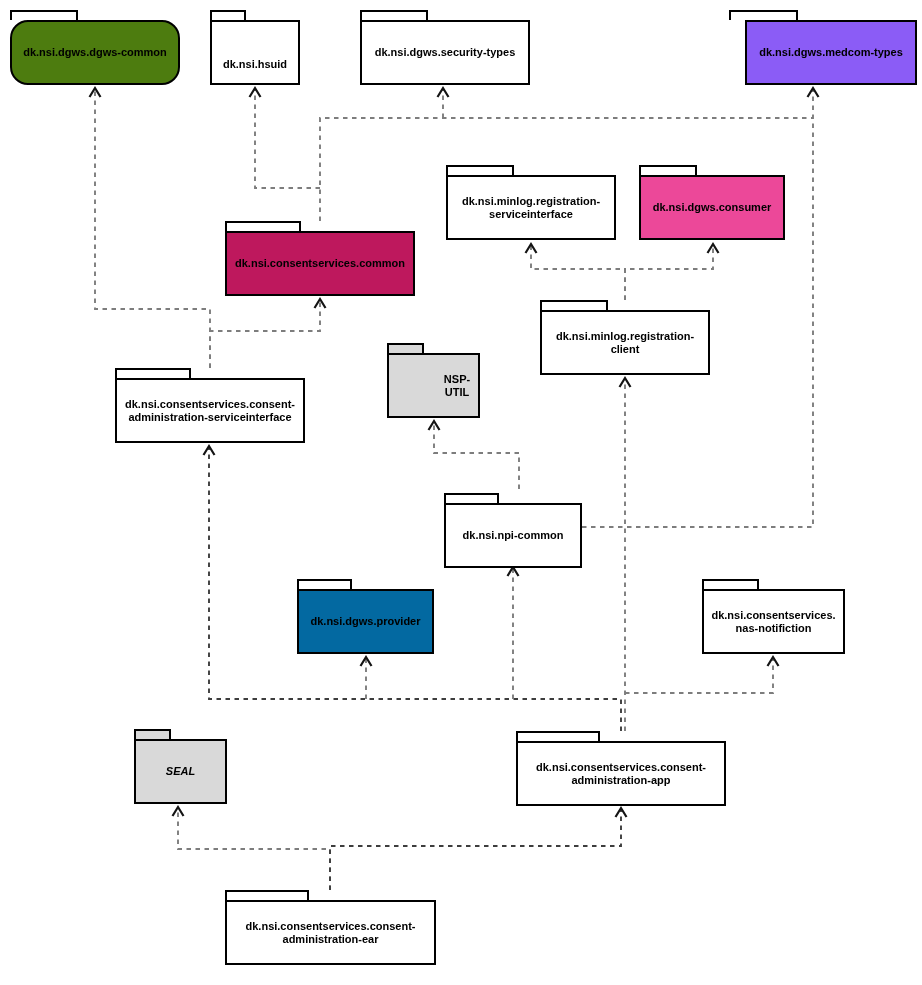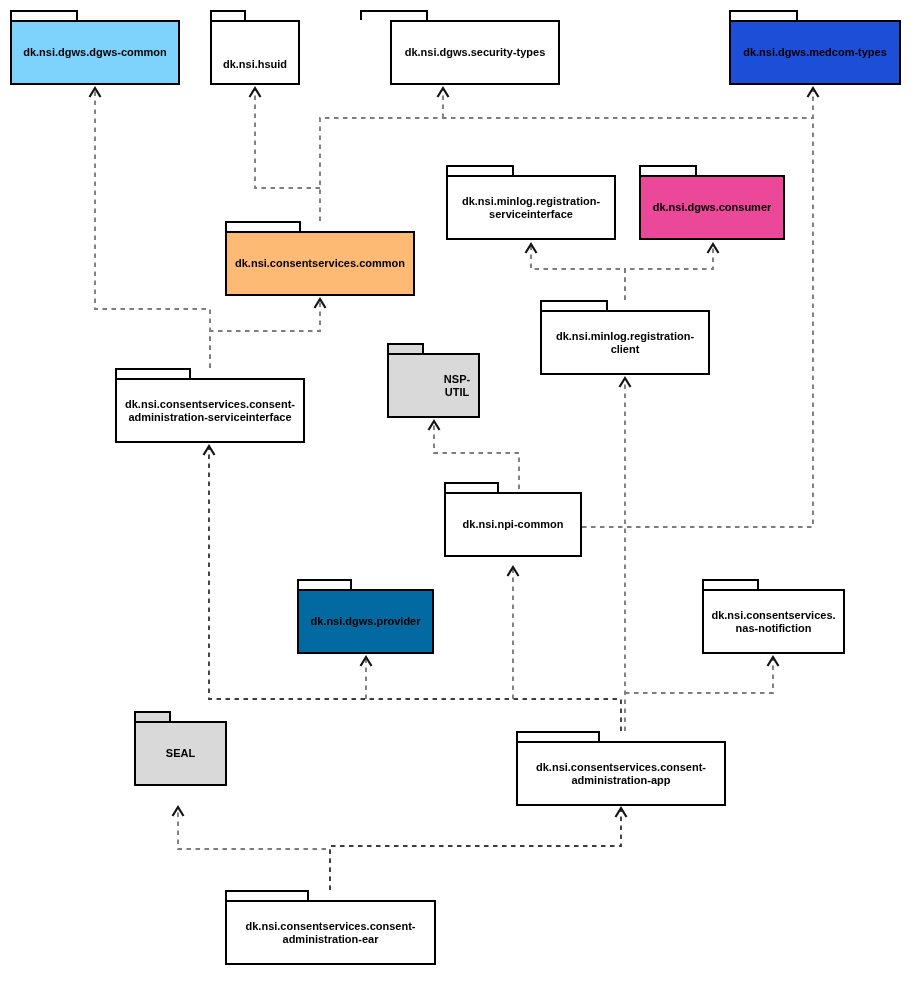--- a/index.html
+++ b/index.html
@@ -122,58 +122,58 @@
         <polyline points="330,890 330,849 178,849 178,807" fill="none" stroke="#7d7d7d" stroke-width="1.9" stroke-dasharray="4.5 4.5"></polyline>
         <polyline points="183.5,816 178,807 172.5,816" fill="none" stroke="#141414" stroke-width="2.2"></polyline>
       </g>
       <g>
         <polyline points="330,890 330,846 621,846 621,808" fill="none" stroke="#3d3d3d" stroke-width="1.9" stroke-dasharray="4.5 4.5"></polyline>
         <polyline points="626.5,817 621,808 615.5,817" fill="none" stroke="#141414" stroke-width="2.2"></polyline>
       </g>
     </svg>
 <div class="pkg" style="left: 10px; top: 10px; width: 170px; height: 75px;">
       <div class="pkg-tab" style="width: 68px; background: rgb(255, 255, 255); border-color: rgb(0, 0, 0);"></div>
-      <div class="pkg-body" style="background: #7dd3fc; border-color: rgb(0, 0, 0);">
+      <div class="pkg-body" style="background: #4d7c0f; border-color: rgb(0, 0, 0); border-radius: 18px;">
         <span class="pkg-label" style="color: rgb(0, 0, 0);">dk.nsi.dgws.dgws-common</span>
       </div>
     </div>
     <div class="pkg" style="left: 210px; top: 10px; width: 90px; height: 75px;">
       <div class="pkg-tab" style="width: 36px; background: rgb(255, 255, 255); border-color: rgb(0, 0, 0);"></div>
       <div class="pkg-body" style="background: rgb(255, 255, 255); border-color: rgb(0, 0, 0);">
         <span class="pkg-label" style="color: rgb(0, 0, 0); margin-top: 24px;">dk.nsi.hsuid</span>
       </div>
     </div>
     <div class="pkg" style="left: 360px; top: 10px; width: 170px; height: 75px;">
       <div class="pkg-tab" style="width: 68px; background: rgb(255, 255, 255); border-color: rgb(0, 0, 0);"></div>
-      <div class="pkg-body" style="background: rgb(255, 255, 255); border-color: rgb(0, 0, 0); margin-left: 30px;">
+      <div class="pkg-body" style="background: rgb(255, 255, 255); border-color: rgb(0, 0, 0);">
         <span class="pkg-label" style="color: rgb(0, 0, 0);">dk.nsi.dgws.security-types</span>
       </div>
     </div>
     <div class="pkg" style="left: 729px; top: 10px; width: 172px; height: 75px;">
       <div class="pkg-tab" style="width: 69px; background: rgb(255, 255, 255); border-color: rgb(0, 0, 0);"></div>
-      <div class="pkg-body" style="background: #1d4ed8; border-color: rgb(0, 0, 0);">
+      <div class="pkg-body" style="background: #8b5cf6; border-color: rgb(0, 0, 0); margin-left: 16px;">
         <span class="pkg-label" style="color: rgb(0, 0, 0);">dk.nsi.dgws.medcom-types</span>
       </div>
     </div>
     <div class="pkg" style="left: 446px; top: 165px; width: 170px; height: 75px;">
       <div class="pkg-tab" style="width: 68px; background: rgb(255, 255, 255); border-color: rgb(0, 0, 0);"></div>
       <div class="pkg-body" style="background: rgb(255, 255, 255); border-color: rgb(0, 0, 0);">
         <span class="pkg-label" style="color: rgb(0, 0, 0);">dk.nsi.minlog.registration-
 serviceinterface</span>
       </div>
     </div>
     <div class="pkg" style="left: 639px; top: 165px; width: 146px; height: 75px;">
       <div class="pkg-tab" style="width: 58px; background: rgb(255, 255, 255); border-color: rgb(0, 0, 0);"></div>
       <div class="pkg-body" style="background: #ec4899; border-color: rgb(0, 0, 0);">
         <span class="pkg-label" style="color: rgb(0, 0, 0);">dk.nsi.dgws.consumer</span>
       </div>
     </div>
     <div class="pkg" style="left: 225px; top: 221px; width: 190px; height: 75px;">
       <div class="pkg-tab" style="width: 76px; background: rgb(255, 255, 255); border-color: rgb(0, 0, 0);"></div>
-      <div class="pkg-body" style="background: #fdba74; border-color: rgb(0, 0, 0);">
+      <div class="pkg-body" style="background: #be185d; border-color: rgb(0, 0, 0);">
         <span class="pkg-label" style="color: rgb(0, 0, 0);">dk.nsi.consentservices.common</span>
       </div>
     </div>
     <div class="pkg" style="left: 540px; top: 300px; width: 170px; height: 75px;">
       <div class="pkg-tab" style="width: 68px; background: rgb(255, 255, 255); border-color: rgb(0, 0, 0);"></div>
       <div class="pkg-body" style="background: rgb(255, 255, 255); border-color: rgb(0, 0, 0);">
         <span class="pkg-label" style="color: rgb(0, 0, 0);">dk.nsi.minlog.registration-
 client</span>
       </div>
     </div>
@@ -183,40 +183,40 @@
         <span class="pkg-label" style="color: rgb(0, 0, 0); margin-left: 47px;">NSP-UTIL</span>
       </div>
     </div>
     <div class="pkg" style="left: 115px; top: 368px; width: 190px; height: 75px;">
       <div class="pkg-tab" style="width: 76px; background: rgb(255, 255, 255); border-color: rgb(0, 0, 0);"></div>
       <div class="pkg-body" style="background: rgb(255, 255, 255); border-color: rgb(0, 0, 0);">
         <span class="pkg-label" style="color: rgb(0, 0, 0);">dk.nsi.consentservices.consent-
 administration-serviceinterface</span>
       </div>
     </div>
-    <div class="pkg" style="left: 444px; top: 482px; width: 138px; height: 75px;">
+    <div class="pkg" style="left: 444px; top: 493px; width: 138px; height: 75px;">
       <div class="pkg-tab" style="width: 55px; background: rgb(255, 255, 255); border-color: rgb(0, 0, 0);"></div>
       <div class="pkg-body" style="background: rgb(255, 255, 255); border-color: rgb(0, 0, 0);">
         <span class="pkg-label" style="color: rgb(0, 0, 0);">dk.nsi.npi-common</span>
       </div>
     </div>
     <div class="pkg" style="left: 297px; top: 579px; width: 137px; height: 75px;">
       <div class="pkg-tab" style="width: 55px; background: rgb(255, 255, 255); border-color: rgb(0, 0, 0);"></div>
       <div class="pkg-body" style="background: #0369a1; border-color: rgb(0, 0, 0);">
         <span class="pkg-label" style="color: rgb(0, 0, 0);">dk.nsi.dgws.provider</span>
       </div>
     </div>
     <div class="pkg" style="left: 702px; top: 579px; width: 143px; height: 75px; padding-left: 44px;">
       <div class="pkg-tab" style="width: 57px; background: rgb(255, 255, 255); border-color: rgb(0, 0, 0);"></div>
       <div class="pkg-body" style="background: rgb(255, 255, 255); border-color: rgb(0, 0, 0);">
         <span class="pkg-label" style="color: rgb(0, 0, 0);">dk.nsi.consentservices.
 nas-notifiction</span>
       </div>
     </div>
-    <div class="pkg" style="left: 134px; top: 711px; width: 93px; height: 75px;">
+    <div class="pkg" style="left: 134px; top: 729px; width: 93px; height: 75px; font-style: italic;">
       <div class="pkg-tab" style="width: 37px; background: rgb(217, 217, 217); border-color: rgb(0, 0, 0);"></div>
       <div class="pkg-body" style="background: rgb(217, 217, 217); border-color: rgb(0, 0, 0);">
         <span class="pkg-label" style="color: rgb(0, 0, 0);">SEAL</span>
       </div>
     </div>
     <div class="pkg" style="left: 516px; top: 731px; width: 210px; height: 75px;">
       <div class="pkg-tab" style="width: 84px; background: rgb(255, 255, 255); border-color: rgb(0, 0, 0);"></div>
       <div class="pkg-body" style="background: rgb(255, 255, 255); border-color: rgb(0, 0, 0);">
         <span class="pkg-label" style="color: rgb(0, 0, 0);">dk.nsi.consentservices.consent-
 administration-app</span>

